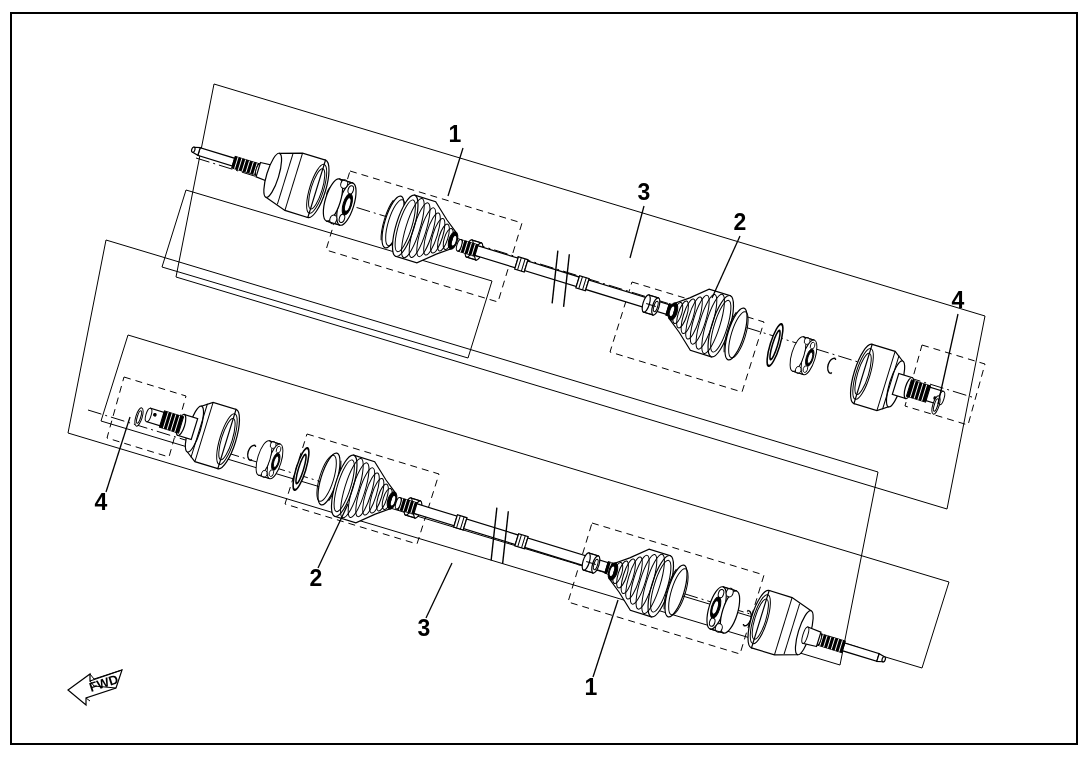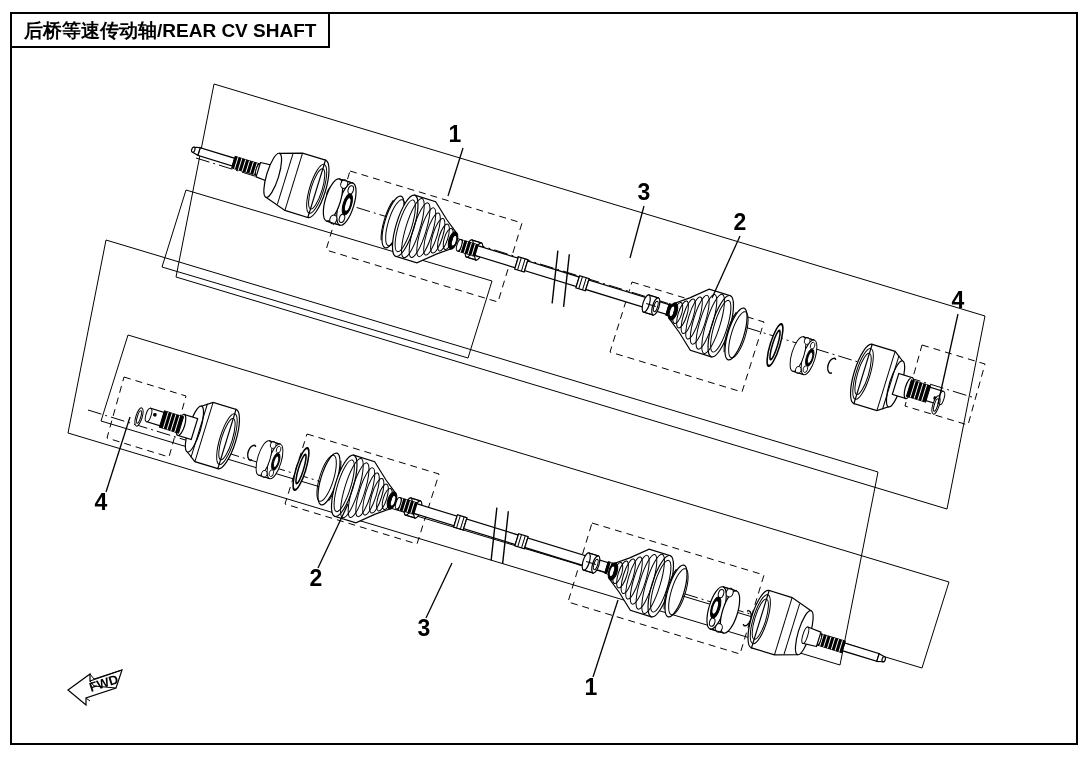--- a/index.html
+++ b/index.html
@@ -36,23 +36,20 @@
   .fwdtxt{font-family:"Liberation Sans","DejaVu Sans",sans-serif;
        font-size:13px;font-weight:bold;fill:#000;}
 </style>
 </head>
 <body>
 
 <div id="page">
 
   <div class="page-border"></div>
 
-  <div class="title-box">
-    <span class="title-text">后桥等速传动轴/REAR CV SHAFT</span>
-  </div>
 
   <svg id="draw" viewBox="0 0 1090 760">
 
     <defs>
 
       <g id="p-stub">
         <g>
           <path class="wh" d="M-46,-4 L-10,-4 L-10,4 L-46,4 Z"></path>
           <path class="blk" d="M-10,-6 L16,-6 L16,6 L-10,6 Z"></path>
           <g stroke="#fff" stroke-width="0.9">

